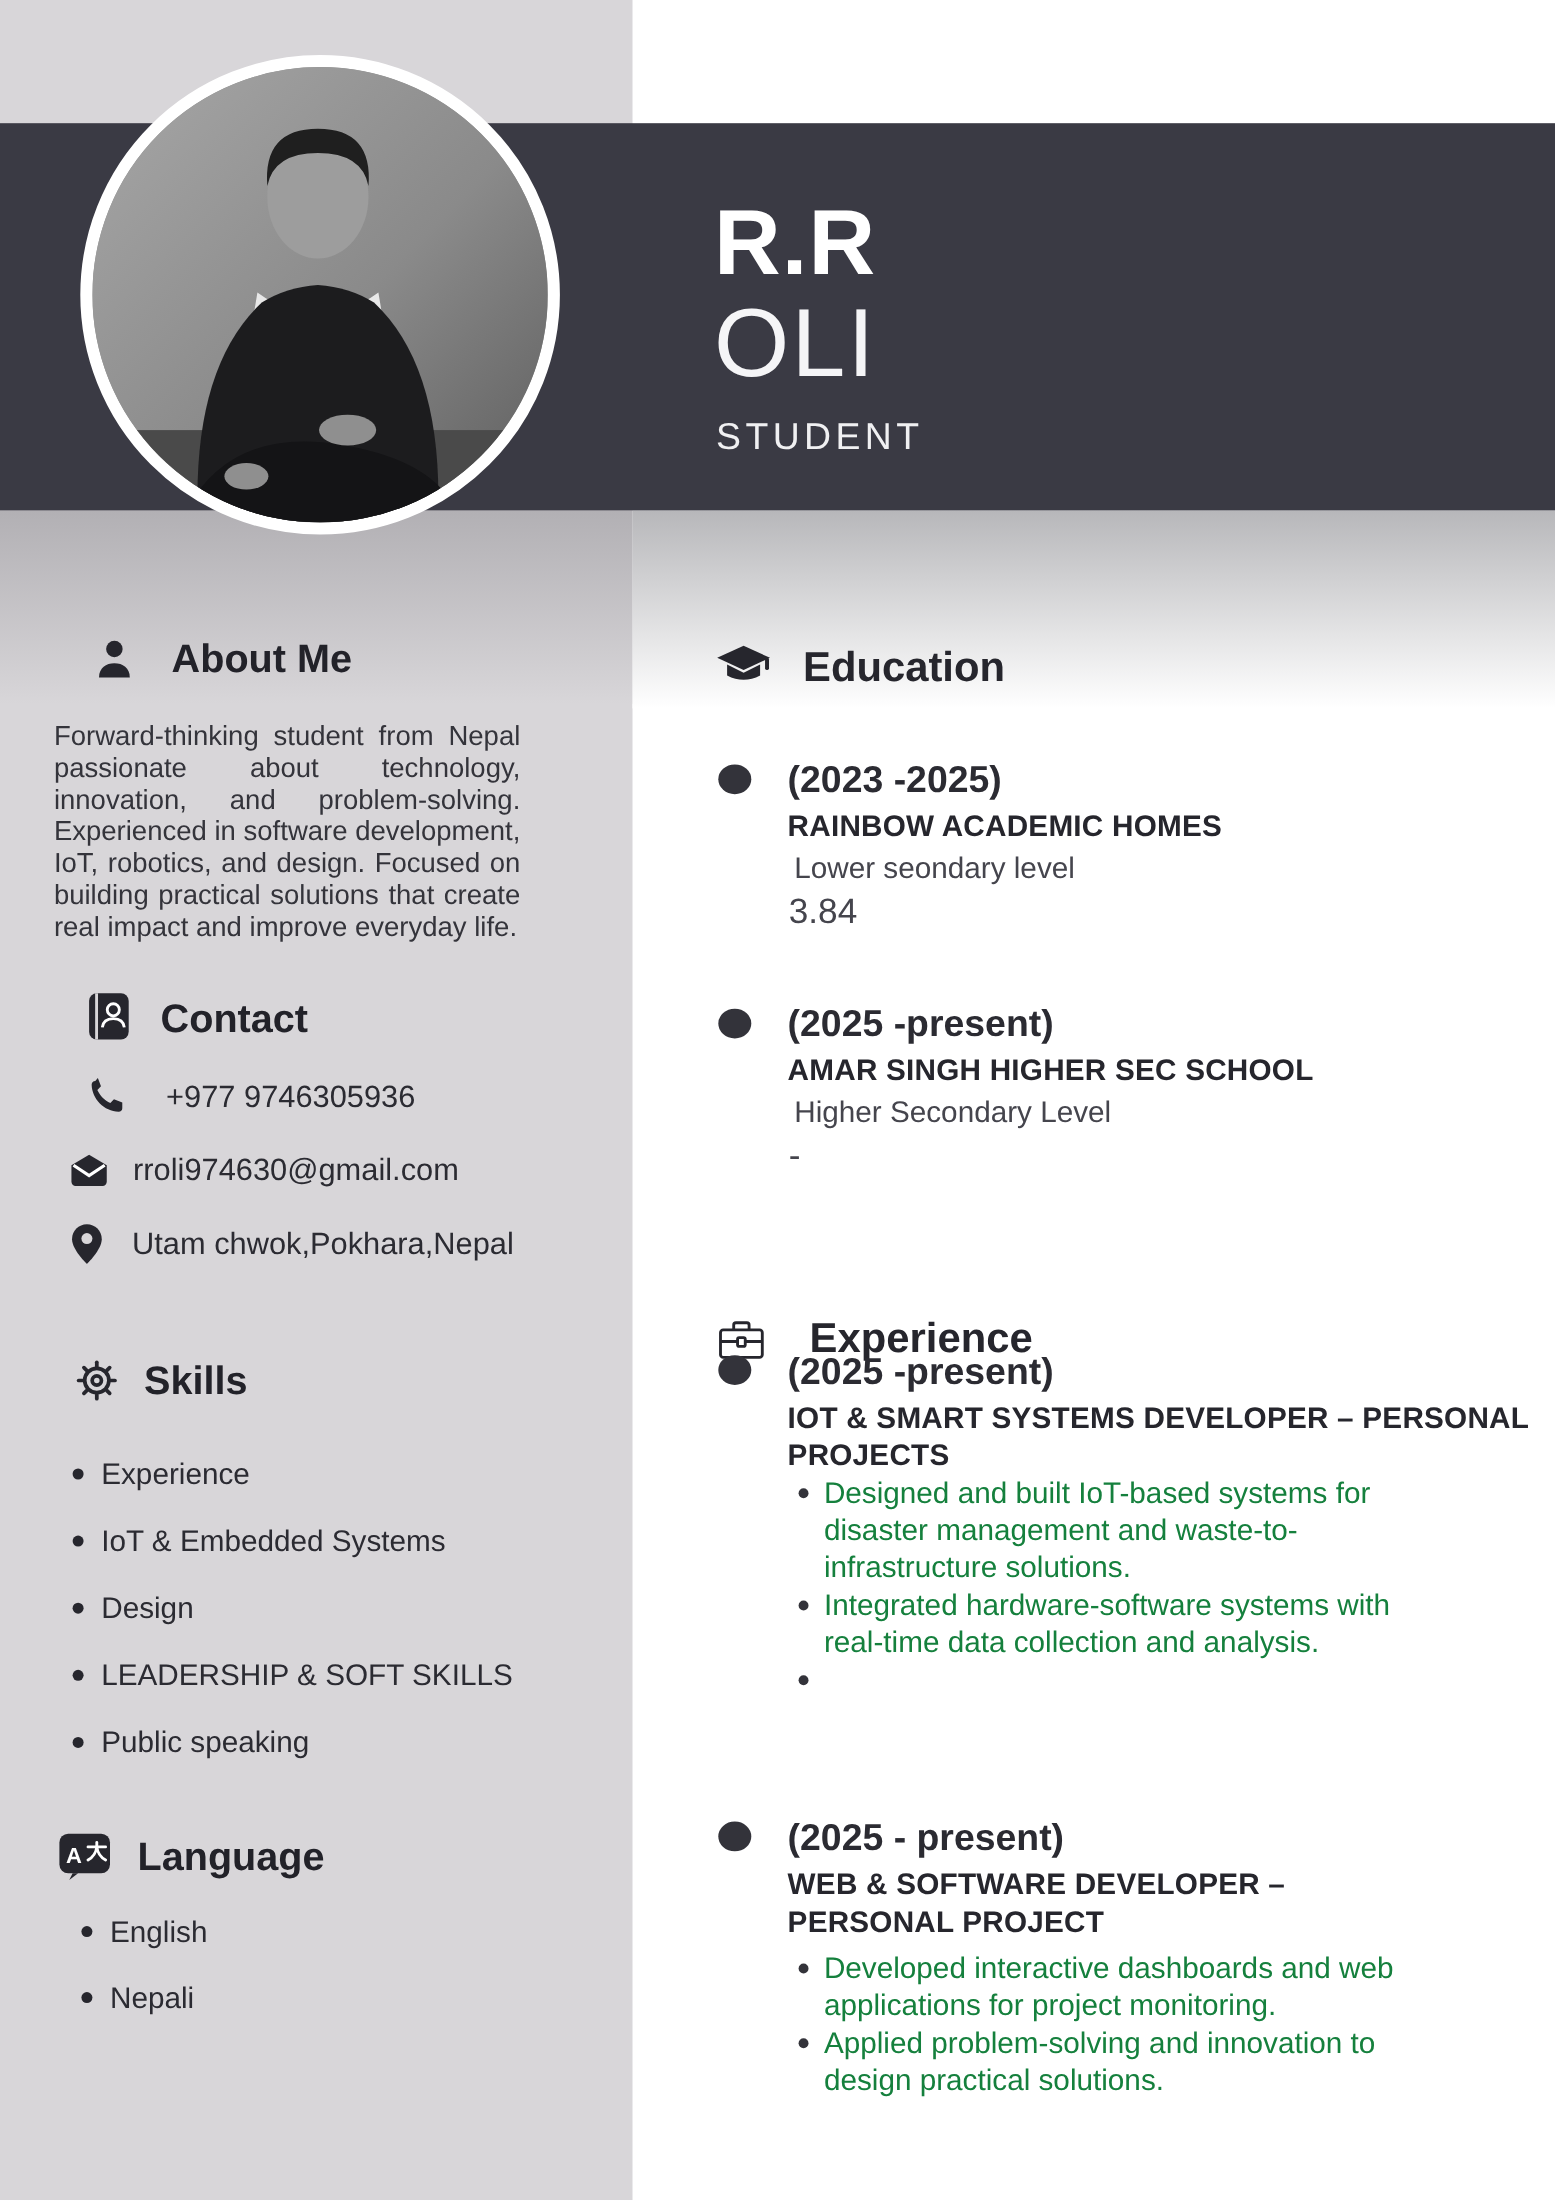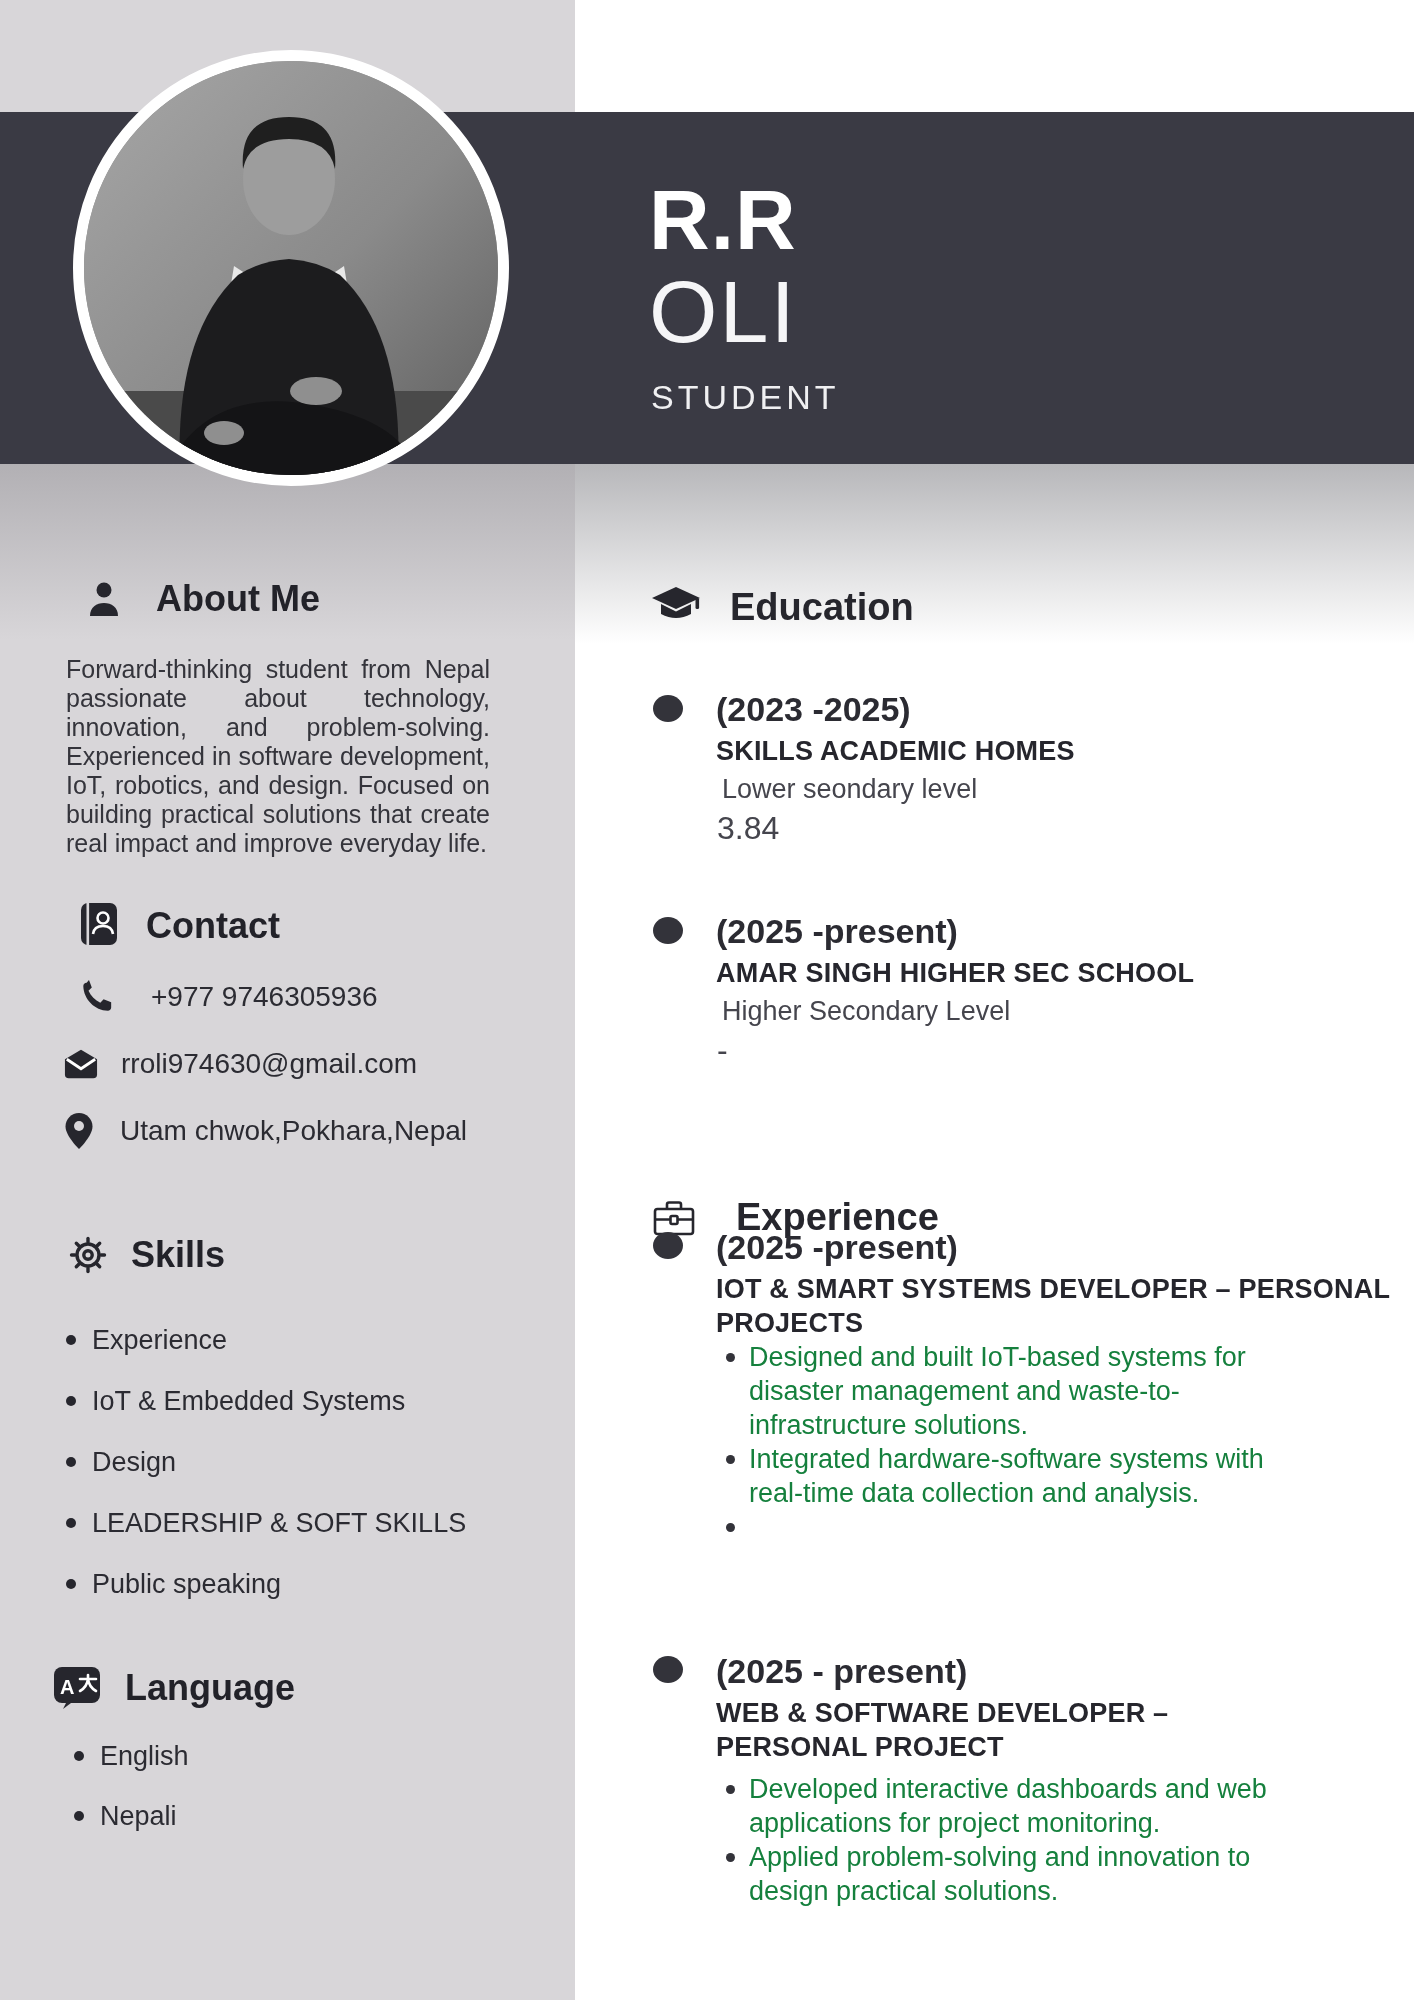--- a/index.html
+++ b/index.html
@@ -27,21 +27,21 @@
   .side-section-head{position:absolute;display:flex;align-items:flex-end;z-index:6;}
   .side-section-head .txt{font-size:36px;font-weight:700;color:#222229;white-space:nowrap;}
   .about-head{left:84px;top:578px;}
   .about-head .txt{margin-left:32px;}
   .contact-head{left:77px;top:901px;}
   .contact-head .txt{margin-left:27px;}
   .skills-head{left:67px;top:1234px;}
   .skills-head .txt{margin-left:22px;}
   .language-head{left:52px;top:1665px;}
   .language-head .txt{margin-left:23px;}
-  .about-body{position:absolute;left:66px;top:655px;width:424px;z-index:6;
+  .about-body{position:absolute;left:49px;top:655px;width:424px;z-index:6;
     font-size:25px;line-height:29px;color:#34343b;text-align:justify;}
   .contact-row{position:absolute;z-index:6;display:flex;align-items:center;color:#2b2b32;}
   .contact-row .ctxt{font-size:28px;white-space:nowrap;}
   .row-phone{left:80px;top:980px;}
   .row-phone .ctxt{margin-left:37px;}
   .row-email{left:62px;top:1047px;}
   .row-email .ctxt{margin-left:21px;}
   .row-address{left:64px;top:1112px;}
   .row-address .ctxt{margin-left:26px;}
   ul.dotlist{position:absolute;z-index:6;list-style:none;margin:0;padding:0;}
@@ -231,21 +231,21 @@
         <path d="M11 20 L26 27.5 L41 20 V30 Q26 38 11 30 Z" fill="#26262d"></path>
         <rect x="45.5" y="14" width="3.6" height="11" rx="1.5" fill="#26262d"></rect>
       </svg>
     </span>
     <span class="txt">Education</span>
   </div>
 
   <div class="entry edu-entry-1">
     <span class="tl-dot"></span>
     <div class="period">(2023 -2025)</div>
-    <div class="school">SKILLS ACADEMIC HOMES</div>
+    <div class="school">RAINBOW ACADEMIC HOMES</div>
     <div class="detail">Lower seondary level</div>
     <div class="score">3.84</div>
   </div>
 
   <div class="entry edu-entry-2">
     <span class="tl-dot"></span>
     <div class="period">(2025 -present)</div>
     <div class="school">AMAR SINGH HIGHER SEC SCHOOL</div>
     <div class="detail">Higher Secondary Level</div>
     <div class="score">-</div>

